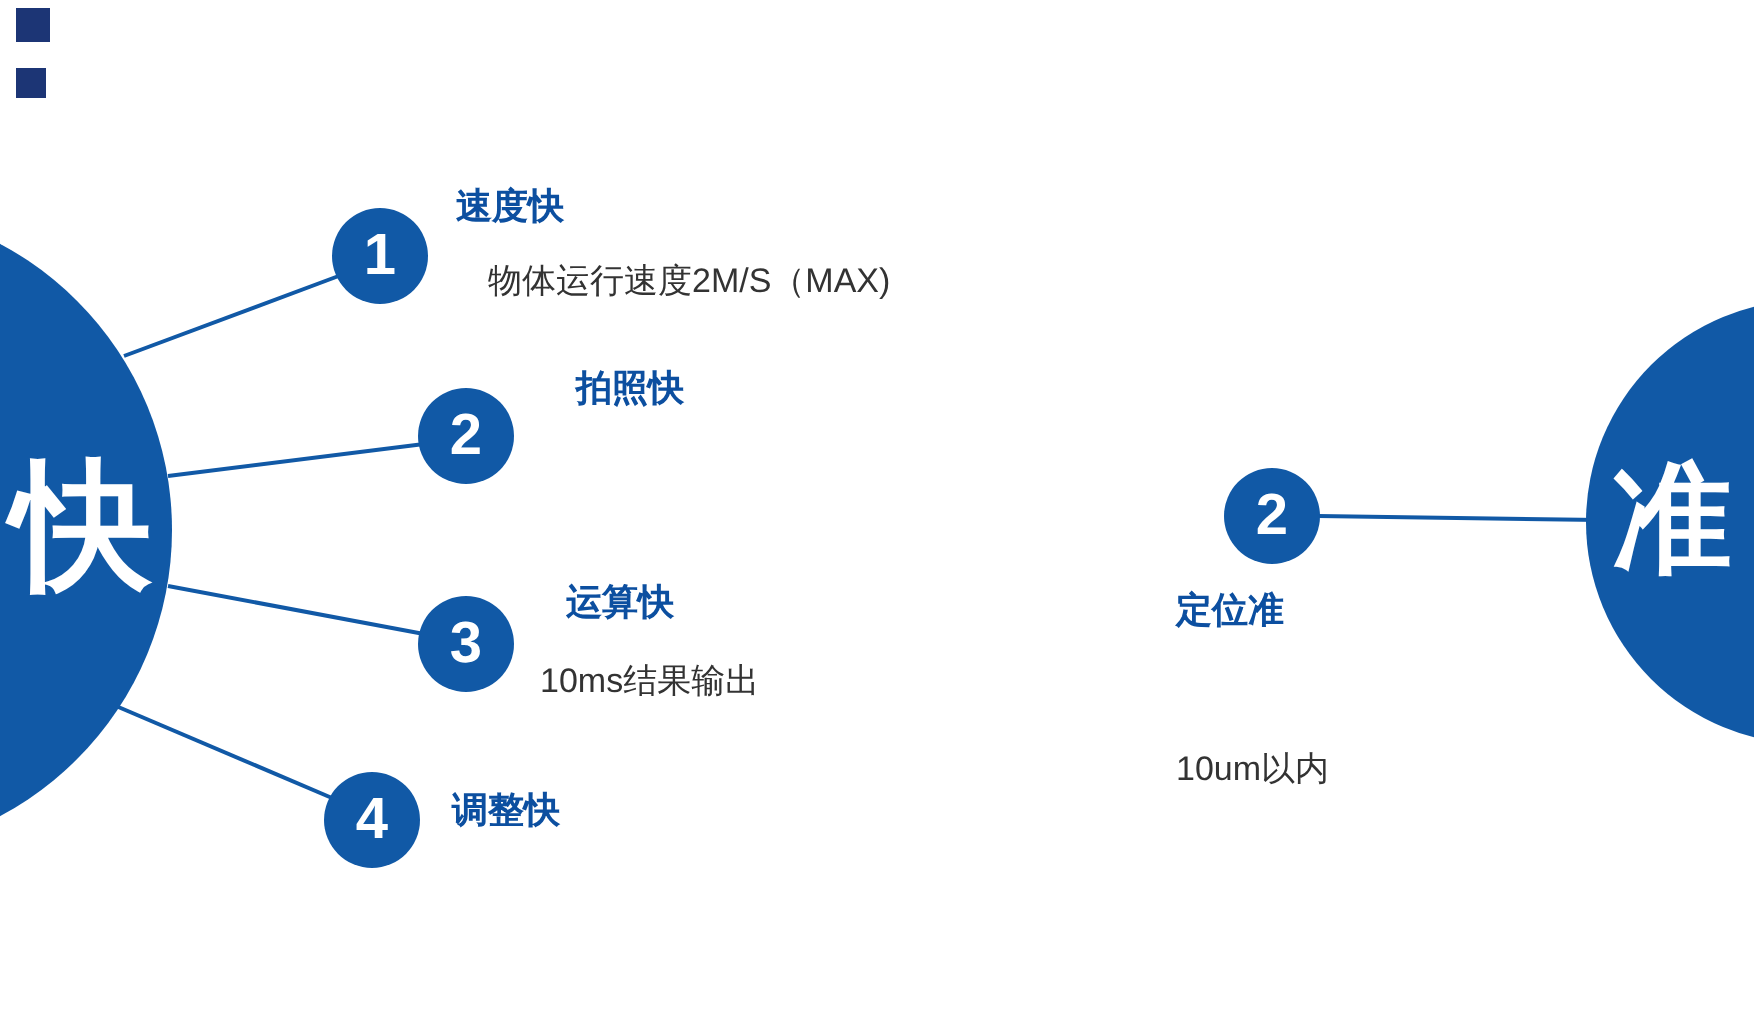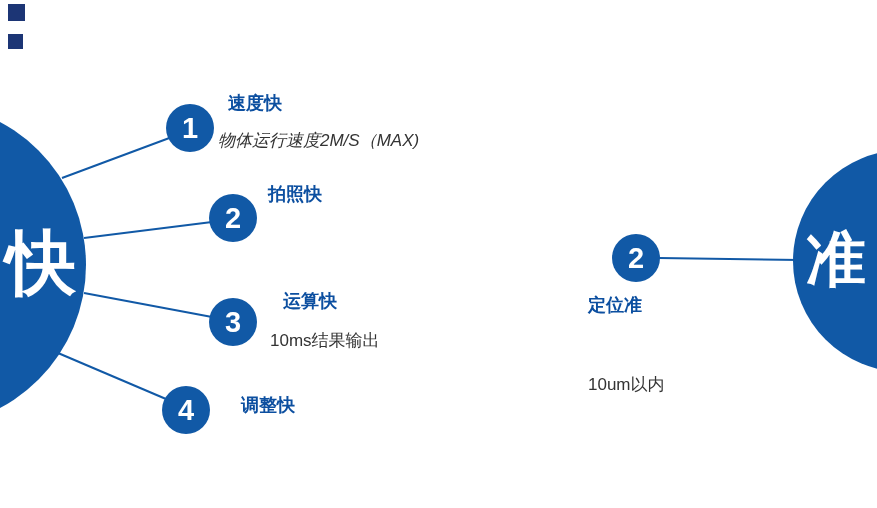--- a/index.html
+++ b/index.html
@@ -88,29 +88,29 @@
   </svg>
 
   <div class="big-circle left-circle"></div>
   <div class="big-char" style="left:6px; top:228px; font-size:70px;">快</div>
 
   <div class="big-circle right-circle"></div>
   <div class="big-char" style="left:806px; top:230px; font-size:60px;">准</div>
 
   <div class="num-circle" style="left:166px; top:104px;">1</div>
   <div class="title" style="left:228px; top:94px;">速度快</div>
-  <div class="desc" style="left:218px; top:131px;font-style:italic;">物体运行速度2M/S（MAX)</div>
+  <div class="desc" style="left:244px; top:131px;">物体运行速度2M/S（MAX)</div>
 
   <div class="num-circle" style="left:209px; top:194px;">2</div>
-  <div class="title" style="left:268px; top:185px;">拍照快</div>
+  <div class="title" style="left:288px; top:185px;">拍照快</div>
 
   <div class="num-circle" style="left:209px; top:298px;">3</div>
   <div class="title" style="left:283px; top:292px;">运算快</div>
   <div class="desc" style="left:270px; top:331px;">10ms结果输出</div>
 
   <div class="num-circle" style="left:162px; top:386px;">4</div>
-  <div class="title" style="left:241px; top:396px;">调整快</div>
+  <div class="title" style="left:226px; top:396px;">调整快</div>
 
   <div class="num-circle" style="left:612px; top:234px;">2</div>
   <div class="title" style="left:588px; top:296px;">定位准</div>
   <div class="desc" style="left:588px; top:335px;margin-top:40px;">10um以内</div>
 
 </div>
 
 </body></html>

